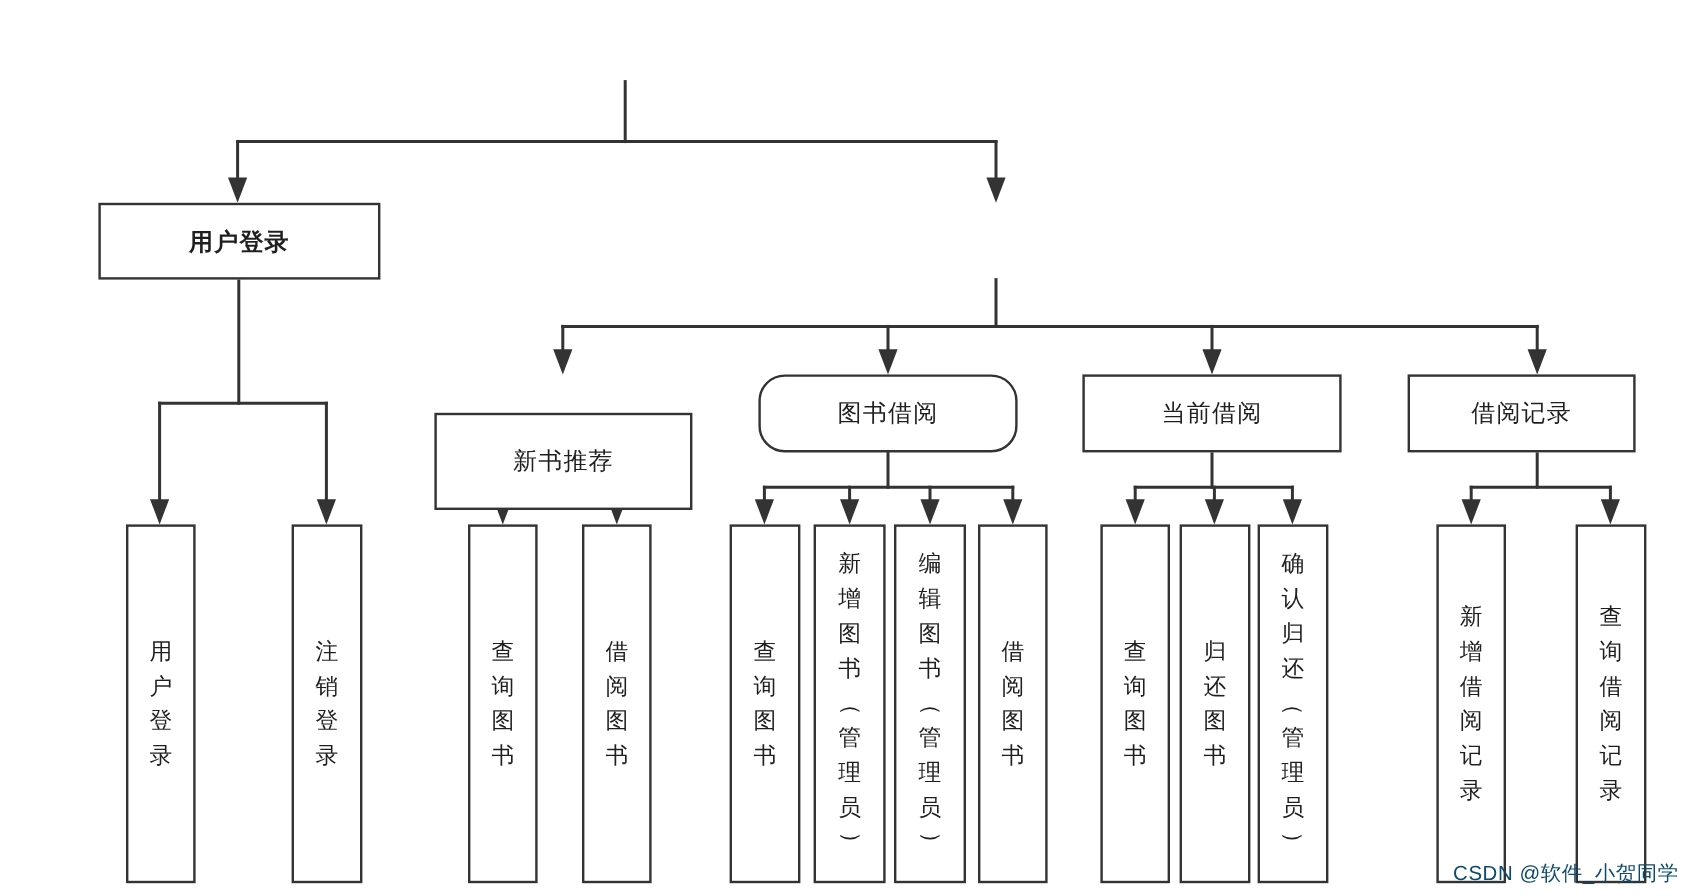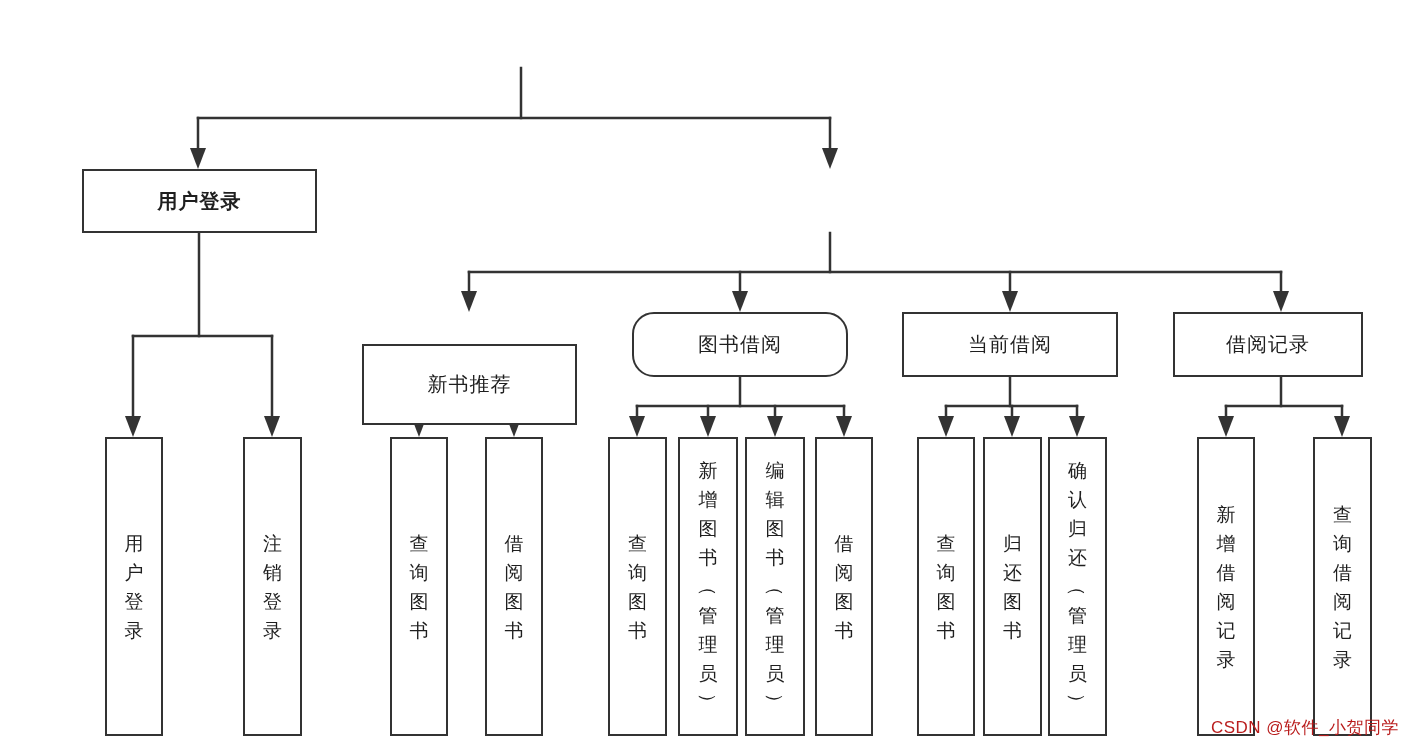--- a/index.html
+++ b/index.html
@@ -22,21 +22,21 @@
     flex-direction:column;justify-content:center;
   }
   .vtext{display:flex;flex-direction:column;align-items:center;}
   .vch{
     display:block;height:29px;line-height:29px;font-size:19px;color:#1f1f1f;
     text-align:center;
   }
   .vch-rot{transform:rotate(90deg);}
   #watermark{
     position:absolute;right:6px;top:716px;z-index:3;
-    font-size:17px;color:#b91c1c;letter-spacing:0.5px;white-space:nowrap;
+    font-size:17px;color:#0c4a6e;letter-spacing:0.5px;white-space:nowrap;
   }
 </style>
 </head>
 <body>
 
 <div id="canvas">
 
   <svg id="connectors" viewBox="0 0 1405 747" xmlns="http://www.w3.org/2000/svg">
       <line x1="521" y1="68" x2="521" y2="118" stroke="#333333" stroke-width="2.5" stroke-linecap="square"></line>
       <line x1="198" y1="118" x2="830" y2="118" stroke="#333333" stroke-width="2.5" stroke-linecap="square"></line>

